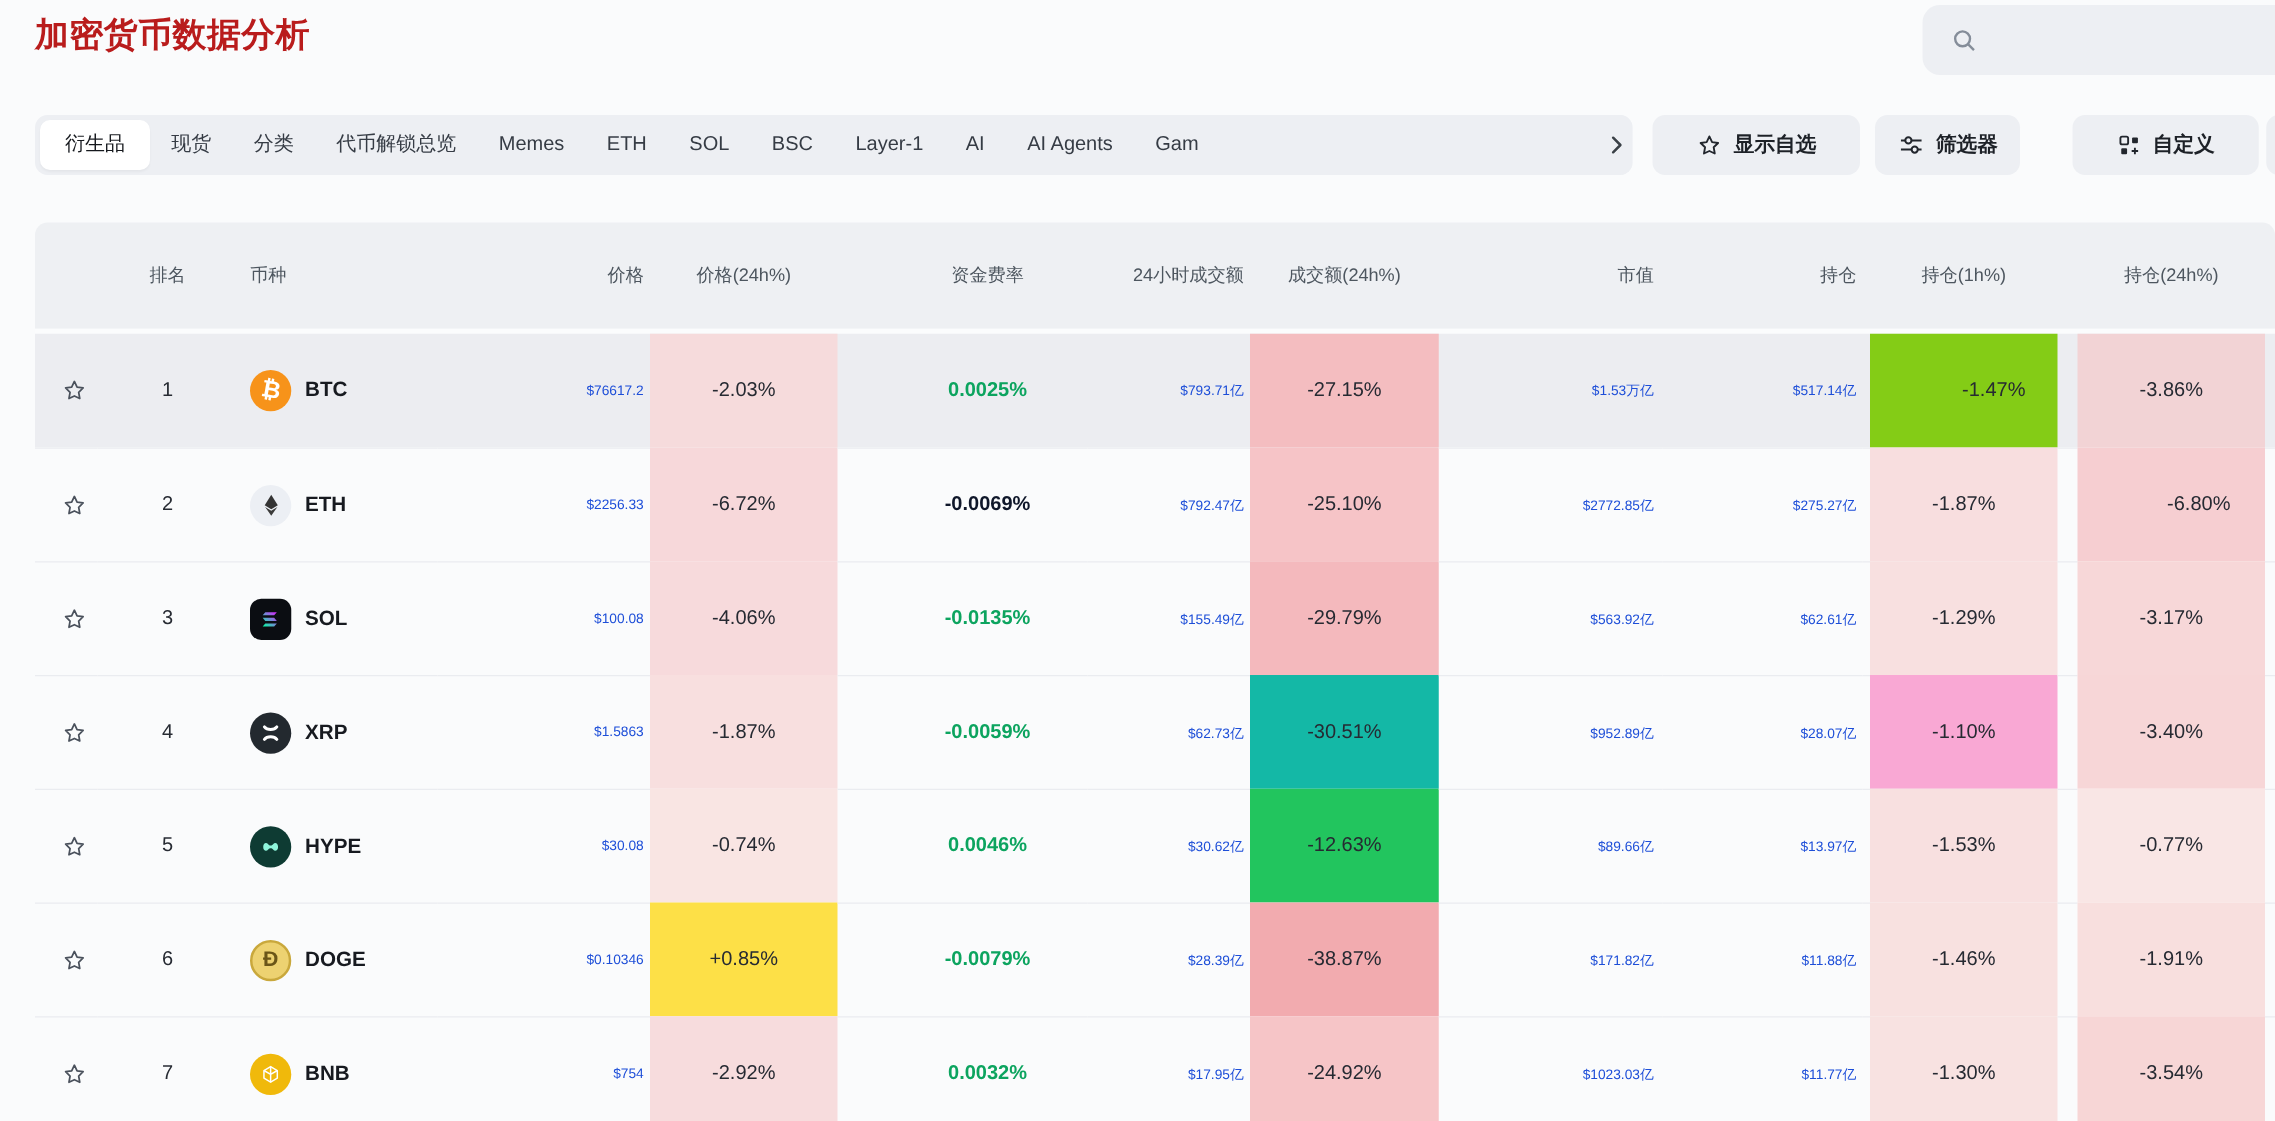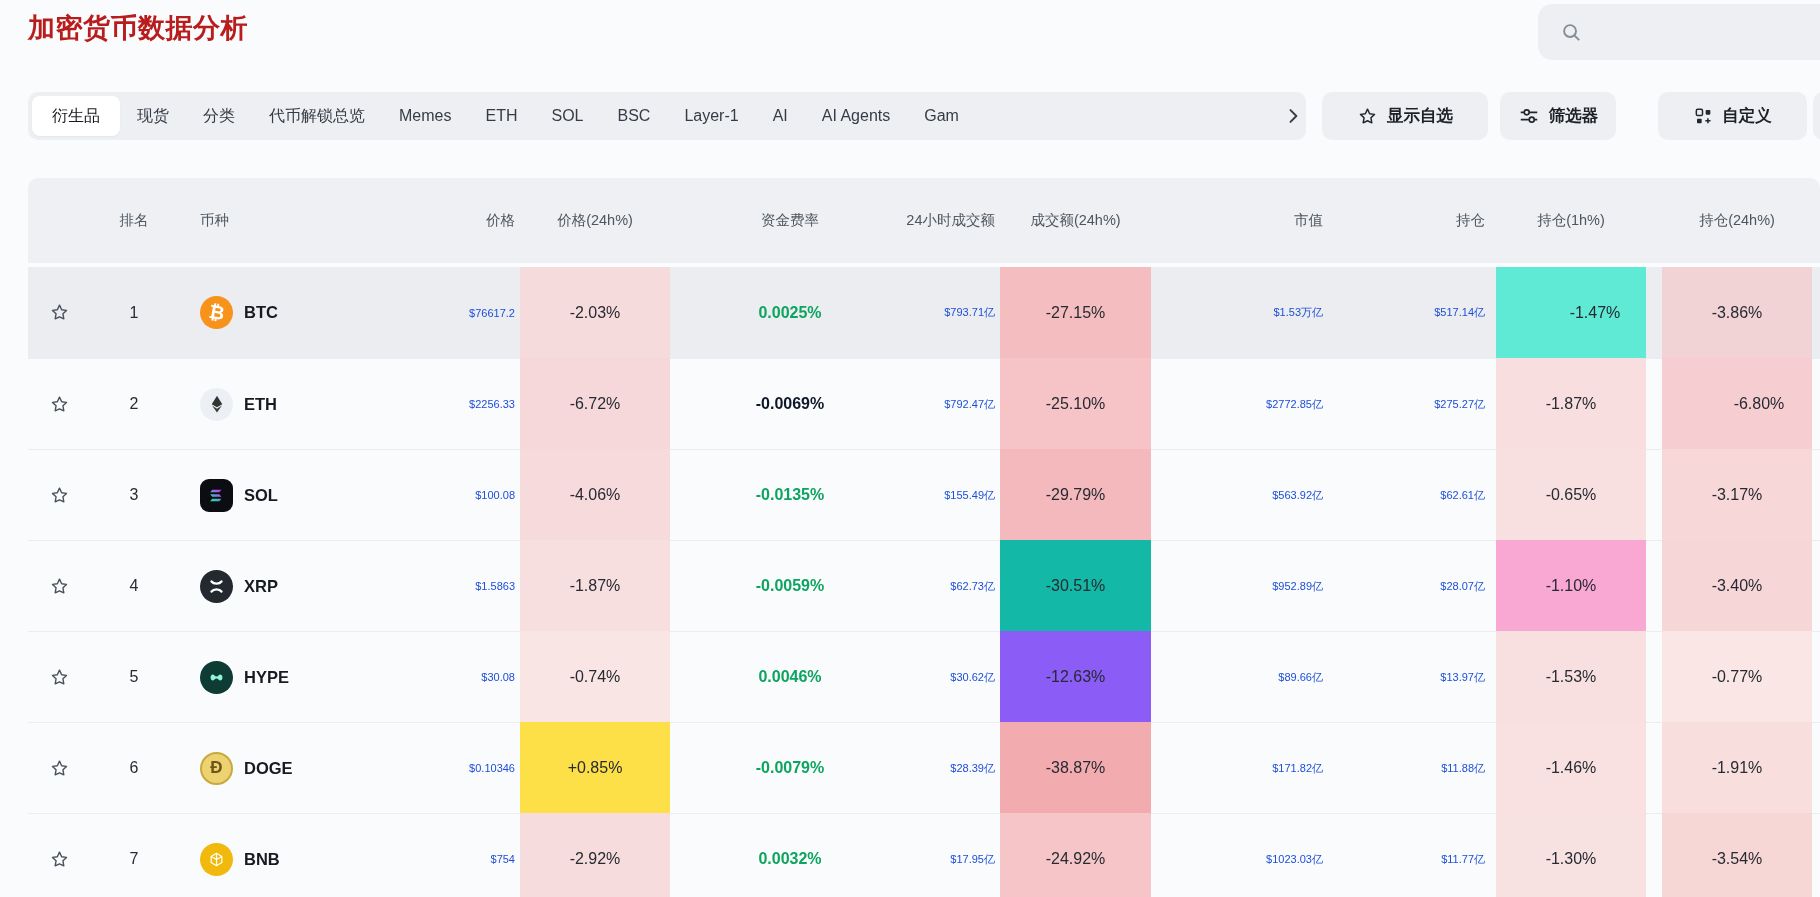--- a/index.html
+++ b/index.html
@@ -156,21 +156,21 @@
           <span class="coin-name">BTC</span>
         </div>
         <div class="cell al-r num">$76617.2</div>
         <div class="cell al-c pct" style="background: rgb(246, 219, 220);">-2.03%</div>
         <div class="cell c-fund fund-val" style="color: rgb(12, 164, 95);">0.0025%</div>
         <div class="cell al-r num">$793.71亿</div>
         <div class="cell al-c pct" style="background: rgb(244, 189, 192);">-27.15%</div>
         <div class="cell al-r num c-mcap">$1.53万亿</div>
         <div class="cell al-r num">$517.14亿</div>
         <div class="cell "></div>
-        <div class="cell al-c pct" style="background: #5eead4; padding-left: 48px;">-1.47%</div>
+        <div class="cell al-c pct" style="background: #84cc16; padding-left: 48px;">-1.47%</div>
         <div class="cell "></div>
         <div class="cell al-c pct" style="background: rgb(242, 211, 213);">-3.86%</div>
         <div class="cell "></div>
       </div>
       <div class="grid-row trow">
         <div class="cell c-star sep">
           <button class="star-btn">
             <svg width="21" height="21" viewBox="0 0 24 24">
               <path d="M12 3.6l2.47 5.26 5.53.72-4.06 3.93.99 5.69L12 16.9l-4.93 2.3.99-5.69L4 9.58l5.53-.72z" fill="none" stroke="#4a515c" stroke-width="1.6" stroke-linejoin="round"></path>
             </svg>
@@ -223,21 +223,21 @@
           <span class="coin-name">SOL</span>
         </div>
         <div class="cell al-r num sep">$100.08</div>
         <div class="cell al-c pct" style="background: rgb(247, 218, 220);">-4.06%</div>
         <div class="cell c-fund fund-val sep" style="color: rgb(12, 164, 95);">-0.0135%</div>
         <div class="cell al-r num sep">$155.49亿</div>
         <div class="cell al-c pct" style="background: rgb(244, 185, 189);">-29.79%</div>
         <div class="cell al-r num c-mcap sep">$563.92亿</div>
         <div class="cell al-r num sep">$62.61亿</div>
         <div class="cell sep"></div>
-        <div class="cell al-c pct" style="background: rgb(248, 224, 224);">-0.65%</div>
+        <div class="cell al-c pct" style="background: rgb(248, 224, 224);">-1.29%</div>
         <div class="cell sep"></div>
         <div class="cell al-c pct" style="background: rgb(247, 215, 216);">-3.17%</div>
         <div class="cell sep"></div>
       </div>
       <div class="grid-row trow">
         <div class="cell c-star sep">
           <button class="star-btn">
             <svg width="21" height="21" viewBox="0 0 24 24">
               <path d="M12 3.6l2.47 5.26 5.53.72-4.06 3.93.99 5.69L12 16.9l-4.93 2.3.99-5.69L4 9.58l5.53-.72z" fill="none" stroke="#4a515c" stroke-width="1.6" stroke-linejoin="round"></path>
             </svg>
@@ -279,21 +279,21 @@
             <svg width="19" height="19" viewBox="0 0 32 32">
               <path d="M6,16 C6,10.5 10.5,9.5 12.7,12.6 C14.3,14.8 17.7,14.8 19.3,12.6 C21.5,9.5 26,10.5 26,16 C26,21.5 21.5,22.5 19.3,19.4 C17.7,17.2 14.3,17.2 12.7,19.4 C10.5,22.5 6,21.5 6,16 Z" fill="#8ef5db"></path>
             </svg>
           </span>
           <span class="coin-name">HYPE</span>
         </div>
         <div class="cell al-r num sep">$30.08</div>
         <div class="cell al-c pct" style="background: rgb(249, 229, 227);">-0.74%</div>
         <div class="cell c-fund fund-val sep" style="color: rgb(12, 164, 95);">0.0046%</div>
         <div class="cell al-r num sep">$30.62亿</div>
-        <div class="cell al-c pct" style="background: #8b5cf6;">-12.63%</div>
+        <div class="cell al-c pct" style="background: #22c55e;">-12.63%</div>
         <div class="cell al-r num c-mcap sep">$89.66亿</div>
         <div class="cell al-r num sep">$13.97亿</div>
         <div class="cell sep"></div>
         <div class="cell al-c pct" style="background: rgb(248, 224, 224);">-1.53%</div>
         <div class="cell sep"></div>
         <div class="cell al-c pct" style="background: rgb(249, 230, 229);">-0.77%</div>
         <div class="cell sep"></div>
       </div>
       <div class="grid-row trow">
         <div class="cell c-star sep">

